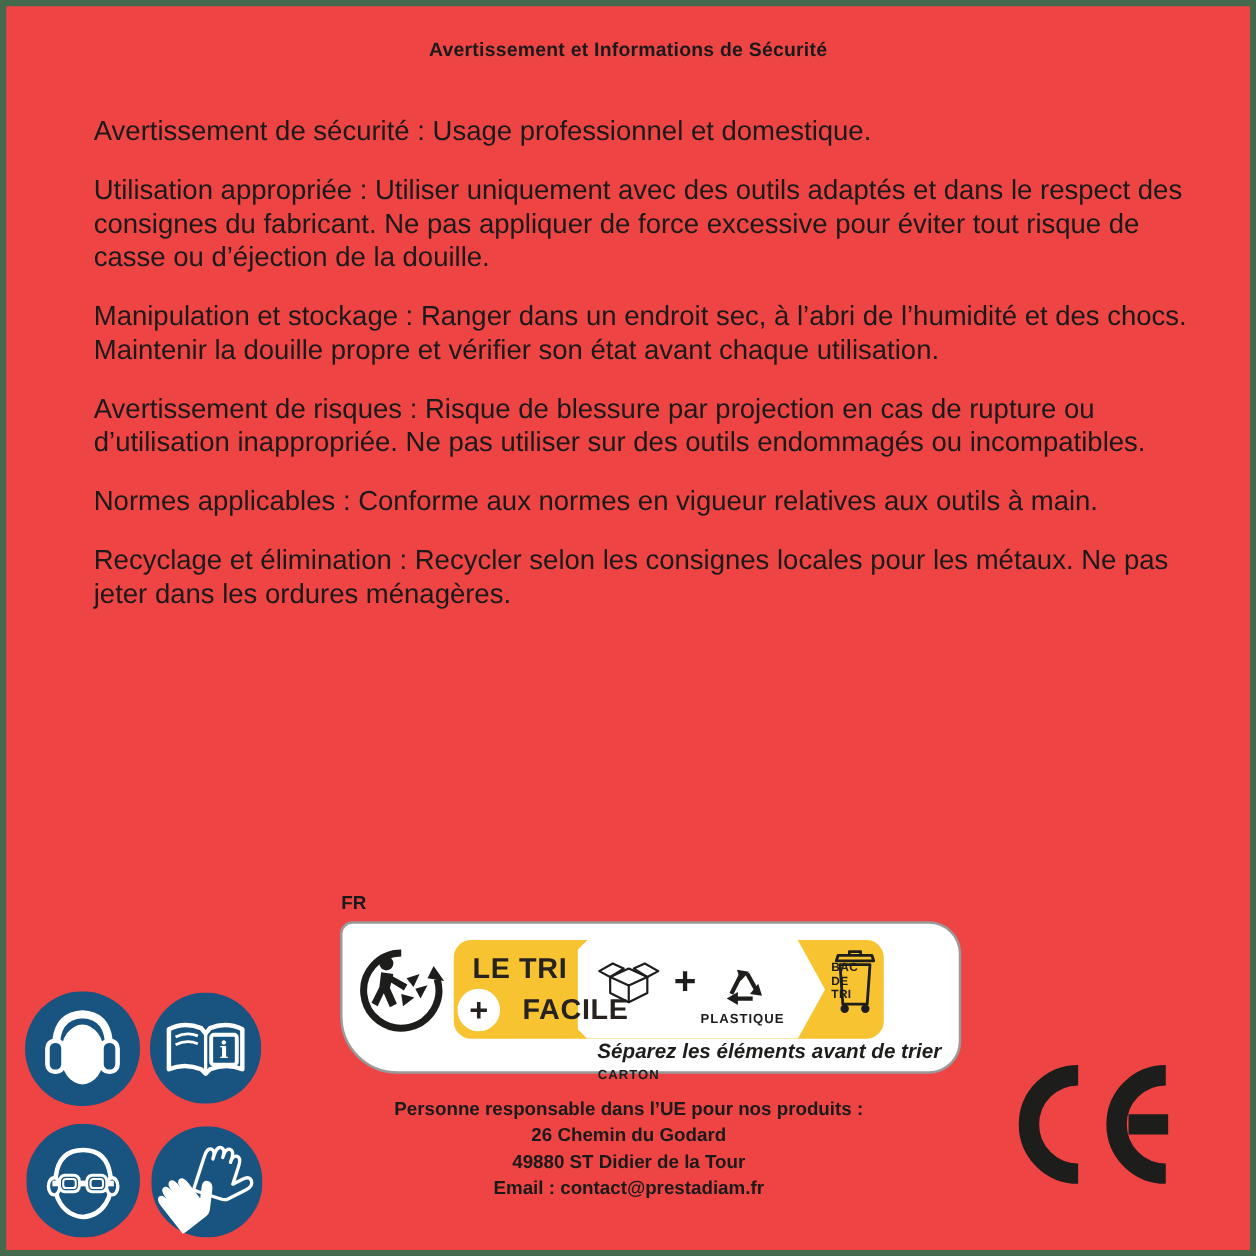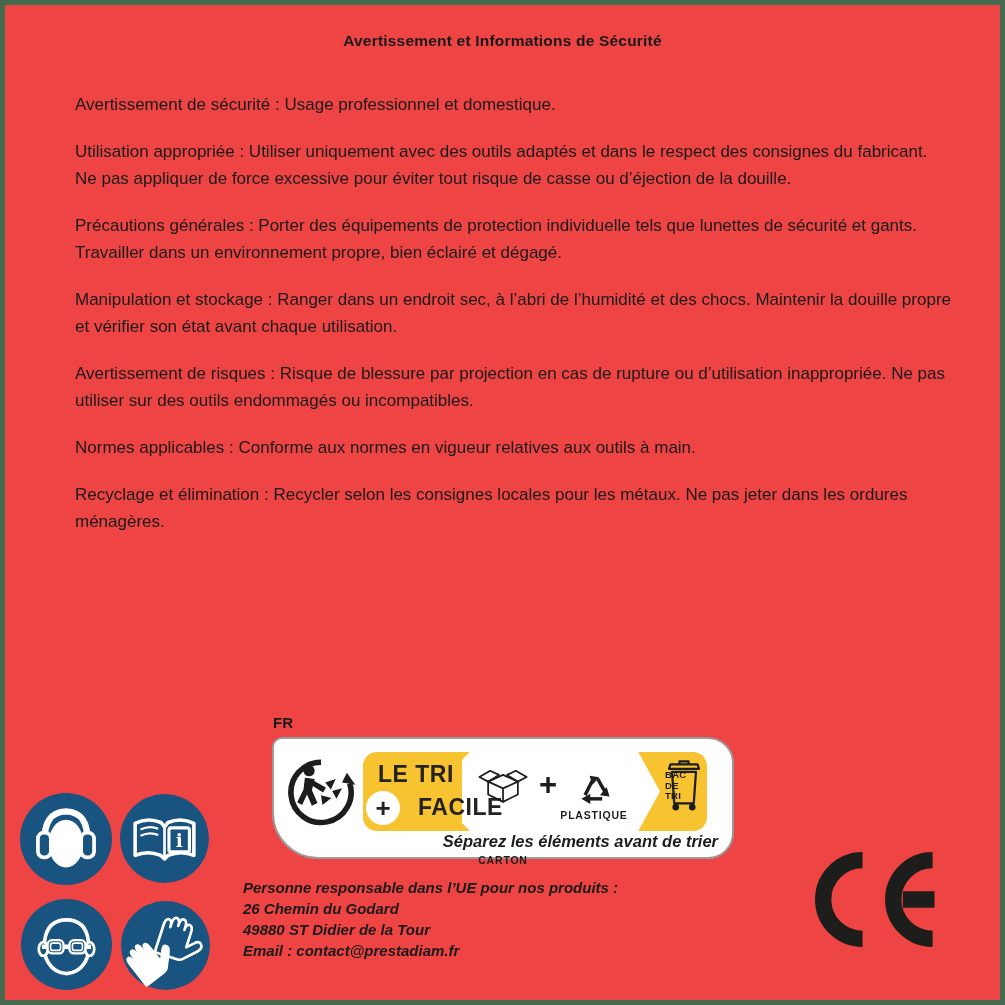--- a/index.html
+++ b/index.html
@@ -14,27 +14,27 @@
   .page{
     position:relative;width:1005px;height:1005px;background:#ef4444;
     border:5px solid var(--green_border);overflow:hidden;
   }
   .doc-title{
     position:absolute;top:27px;left:0;right:0;text-align:center;
     font-size:15.5px;font-weight:700;letter-spacing:.2px;
   }
   .content{
     position:absolute;top:86px;left:70px;width:877px;
-    font-size:17px;line-height:27px;
+    font-size:22px;line-height:27px;
   }
   .content p{margin:0 0 20px 0;}
   
   .fr-label{position:absolute;left:268px;top:709px;font-size:15px;font-weight:700;text-align:center;}
   .badge{
-    position:absolute;left:267px;top:732px;width:462px;height:122px;
+    position:absolute;left:267px;top:732px;width:497px;height:122px;
     background:#fff;border:2px solid var(--badge_border);
     border-radius:10px 26px 26px 46px;
   }
   .badge .triman{position:absolute;left:12px;top:12px;}
   .band{
     position:absolute;left:89px;top:13px;width:344px;height:79px;
     background:var(--badge_yellow);border-radius:14px;
   }
   .white-inner{
     position:absolute;left:188px;top:13px;width:198px;height:79px;background:#fff;
@@ -62,39 +62,38 @@
   }
   
   .picto{position:absolute;}
   .pb-f{fill:var(--picto_blue);}
   .w-f{fill:#fff;}
   .w-s{stroke:#fff;fill:none;}
   .cup{fill:var(--picto_blue);stroke:#fff;}
   .ibox{fill:var(--picto_blue);stroke:#fff;}
   
   .contact{
-    position:absolute;left:238px;top:872px;width:520px;text-align:left;
-    font-size:15px;font-weight:700;line-height:21px;font-style:italic;
+    position:absolute;left:238px;top:872px;width:520px;text-align:center;
+    font-size:15px;font-weight:700;line-height:21px;
   }
   
   .ce{position:absolute;left:798px;top:844px;}
   .k-s{stroke:#1D1D1B;fill:none;}
   .k-f{fill:#1D1D1B;}
 </style>
 </head>
 <body>
 
 <div class="page">
 
   <div class="doc-title">Avertissement et Informations de Sécurité</div>
 
   <div class="content">
     <p>Avertissement de sécurité : Usage professionnel et domestique.</p>
     <p>Utilisation appropriée : Utiliser uniquement avec des outils adaptés et dans le respect des consignes du fabricant. Ne pas appliquer de force excessive pour éviter tout risque de casse ou d’éjection de la douille.</p>
-    <p>Précautions générales : Porter des équipements de protection individuelle tels que lunettes de sécurité et gants. Travailler dans un environnement propre, bien éclairé et dégagé.</p>
     <p>Manipulation et stockage : Ranger dans un endroit sec, à l’abri de l’humidité et des chocs. Maintenir la douille propre et vérifier son état avant chaque utilisation.</p>
     <p>Avertissement de risques : Risque de blessure par projection en cas de rupture ou d’utilisation inappropriée. Ne pas utiliser sur des outils endommagés ou incompatibles.</p>
     <p>Normes applicables : Conforme aux normes en vigueur relatives aux outils à main.</p>
     <p>Recyclage et élimination : Recycler selon les consignes locales pour les métaux. Ne pas jeter dans les ordures ménagères.</p>
   </div>
 
   <div class="fr-label">FR</div>
 
   <div class="badge">
 

